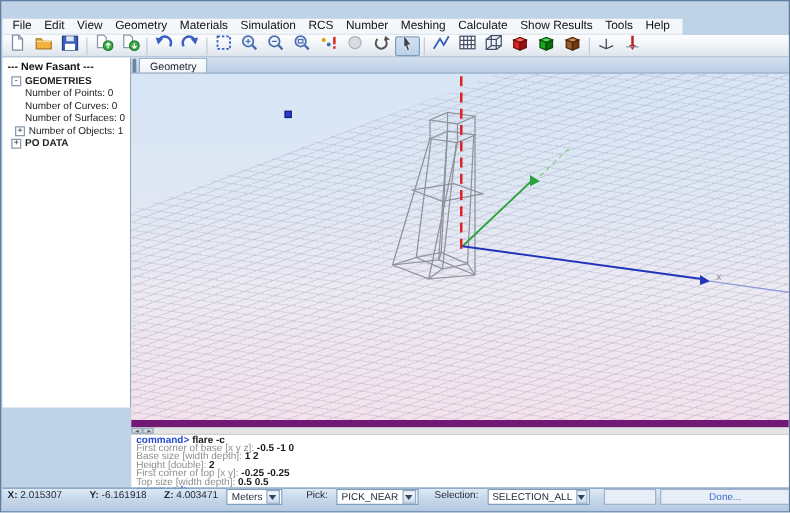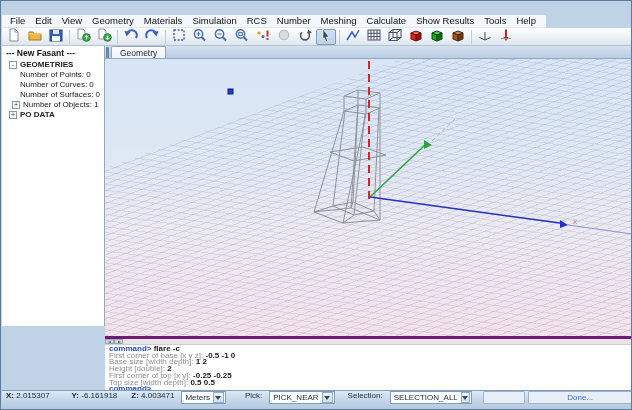--- a/index.html
+++ b/index.html
@@ -63,21 +63,21 @@
   .ground { position:absolute; inset:0;
     background:
       repeating-linear-gradient(-21deg, rgba(158,160,185,0.28) 0 1px, transparent 1px 6px),
       repeating-linear-gradient(8deg,  rgba(158,160,185,0.24) 0 1px, transparent 1px 6px);
     clip-path:polygon(0 39.5%, 56% 0, 100% 0, 100% 100%, 0 100%); }
   .scene { position:absolute; inset:0; }
   .axis-x-label { font-size:8px; fill:#8f8f8f; }
 
   
   .console { position:absolute; left:0; top:290px; width:527px; height:54px; background:#fff;
-    border-top:3px solid #701a75; }
+    border-top:6px solid #701a75; }
   .con-scroll { height:6px; background:#e5e5e5; border-bottom:1px solid #cfcfcf; display:flex; }
   .con-arrow { width:9px; height:5px; background:#cdd5de; border:1px solid #9aa6b2; position:relative; }
   .con-arrow::after { content:""; position:absolute; top:1px; border-top:1.5px solid transparent; border-bottom:1.5px solid transparent; }
   .con-arrow.left::after { left:2px; border-right:3px solid #44505c; }
   .con-arrow.right::after { left:3px; border-left:3px solid #44505c; }
   .con-body { padding:1px 0 0 4px; }
   .cline { font-size:8px; line-height:6.7px; white-space:nowrap; }
   .c-prompt { color:#2b4bd0; font-weight:bold; }
   .c-label  { color:#8f8f8f; }
   .c-val    { color:#1a1a1a; font-weight:bold; }

